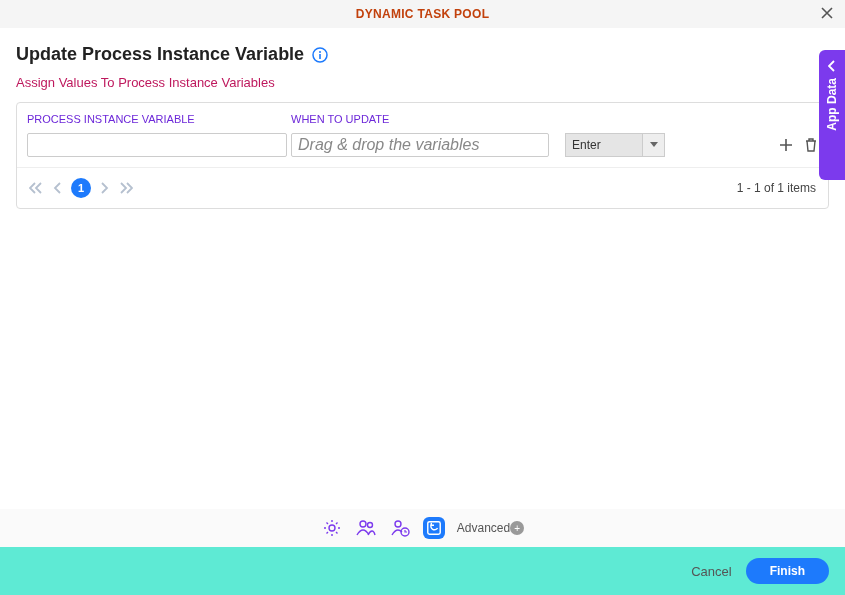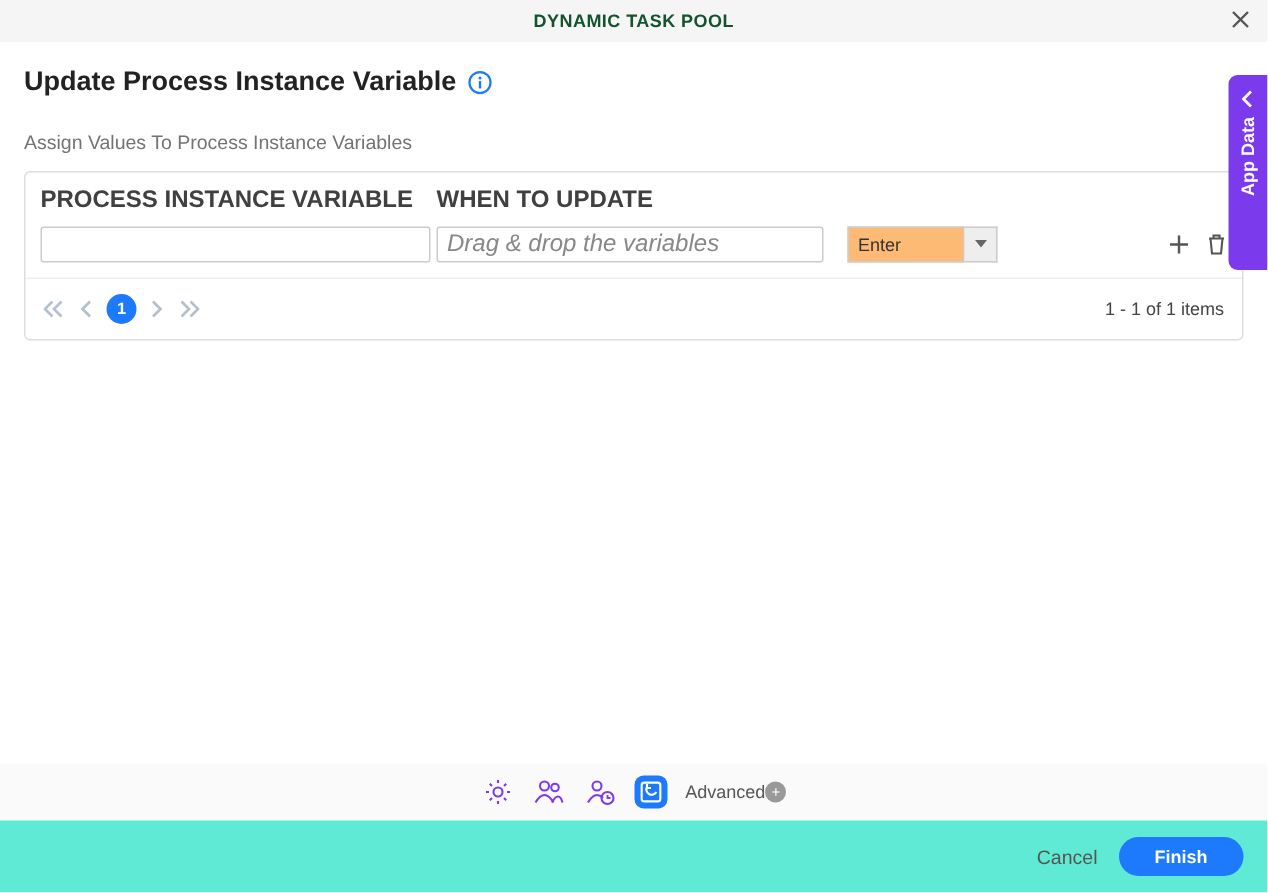--- a/index.html
+++ b/index.html
@@ -1,38 +1,38 @@
 <!DOCTYPE html>
 <html><head>
 <meta charset="utf-8">
 <style>
 * { box-sizing: border-box; margin: 0; padding: 0; }
 body { font-family: -apple-system, BlinkMacSystemFont, "Segoe UI", Arial, sans-serif; width: 845px; height: 595px; background: #fff; position: relative; overflow: hidden; }
 
 .header { background: #f5f5f5; height: 28px; display: flex; align-items: center; justify-content: center; position: relative; }
-.header-title { font-size: 12px; font-weight: 600; color: #14532d; letter-spacing: 0.3px; }
+.header-title { font-size: 12px; font-weight: 600; color: #c2410c; letter-spacing: 0.3px; }
 .header-close { position: absolute; right: 10px; top: 5px; cursor: pointer; color: #555; }
 
 .content { padding: 16px 16px 0 16px; }
-.page-title-row { display: flex; align-items: center; gap: 8px; margin-bottom: 22px; }
+.page-title-row { display: flex; align-items: center; gap: 8px; margin-bottom: 10px; }
 .page-title { font-size: 18px; font-weight: 700; color: #222; }
-.subtitle { font-size: 13px; color: #737373; margin-bottom: 12px; }
+.subtitle { font-size: 13px; color: #be185d; margin-bottom: 12px; }
 
 .table-wrap { border: 1px solid #ddd; border-radius: 4px; }
 .thead { display: flex; padding: 10px 10px 8px 10px; }
-.th { font-size: 16px; font-weight: 700; color: #404040; }
+.th { font-size: 11px; font-weight: 400; color: #6d28d9; }
 .th1 { width: 264px; }
 .th2 { width: 266px; }
 .th3 { flex: 1; }
 .trow { display: flex; align-items: center; padding: 0 10px 10px 10px; gap: 4px; }
 .field { border: 1px solid #ccc; height: 24px; border-radius: 2px; background: #fff; }
 .field1 { width: 260px; }
 .field2 { width: 258px; padding: 0 6px; font-style: italic; font-size: 16px; color: #888; display: flex; align-items: center; }
 .field3-wrap { display: flex; align-items: center; gap: 0; }
-.select { width: 78px; height: 24px; border: 1px solid #ccc; display: flex; align-items: center; padding: 0 6px; font-size: 12px; color: #333; background: #fdba74; }
+.select { width: 78px; height: 24px; border: 1px solid #ccc; display: flex; align-items: center; padding: 0 6px; font-size: 12px; color: #333; background: #e5e5e5; }
 .select-btn { width: 22px; height: 24px; border: 1px solid #ccc; border-left: none; background: #eee; display: flex; align-items: center; justify-content: center; }
 .row-actions { margin-left: auto; display: flex; gap: 10px; align-items: center; }
 
 .pager { display: flex; align-items: center; padding: 10px 12px; gap: 10px; border-top: 1px solid #eee; }
 .pager-btn { color: #b5c0cf; display: flex; align-items: center; }
 .page-num { background: #1d7afc; color: #fff; width: 20px; height: 20px; border-radius: 50%; display: flex; align-items: center; justify-content: center; font-size: 11px; font-weight: 600; }
 .pager-status { margin-left: auto; font-size: 12px; color: #444; }
 
 .side-tab { position: absolute; right: 0; top: 50px; width: 26px; height: 130px; background: #7c3aed; border-radius: 6px 0 0 6px; color: #fff; display: flex; flex-direction: column; align-items: center; padding-top: 10px; }
 .side-tab .chev { margin-bottom: 6px; }

